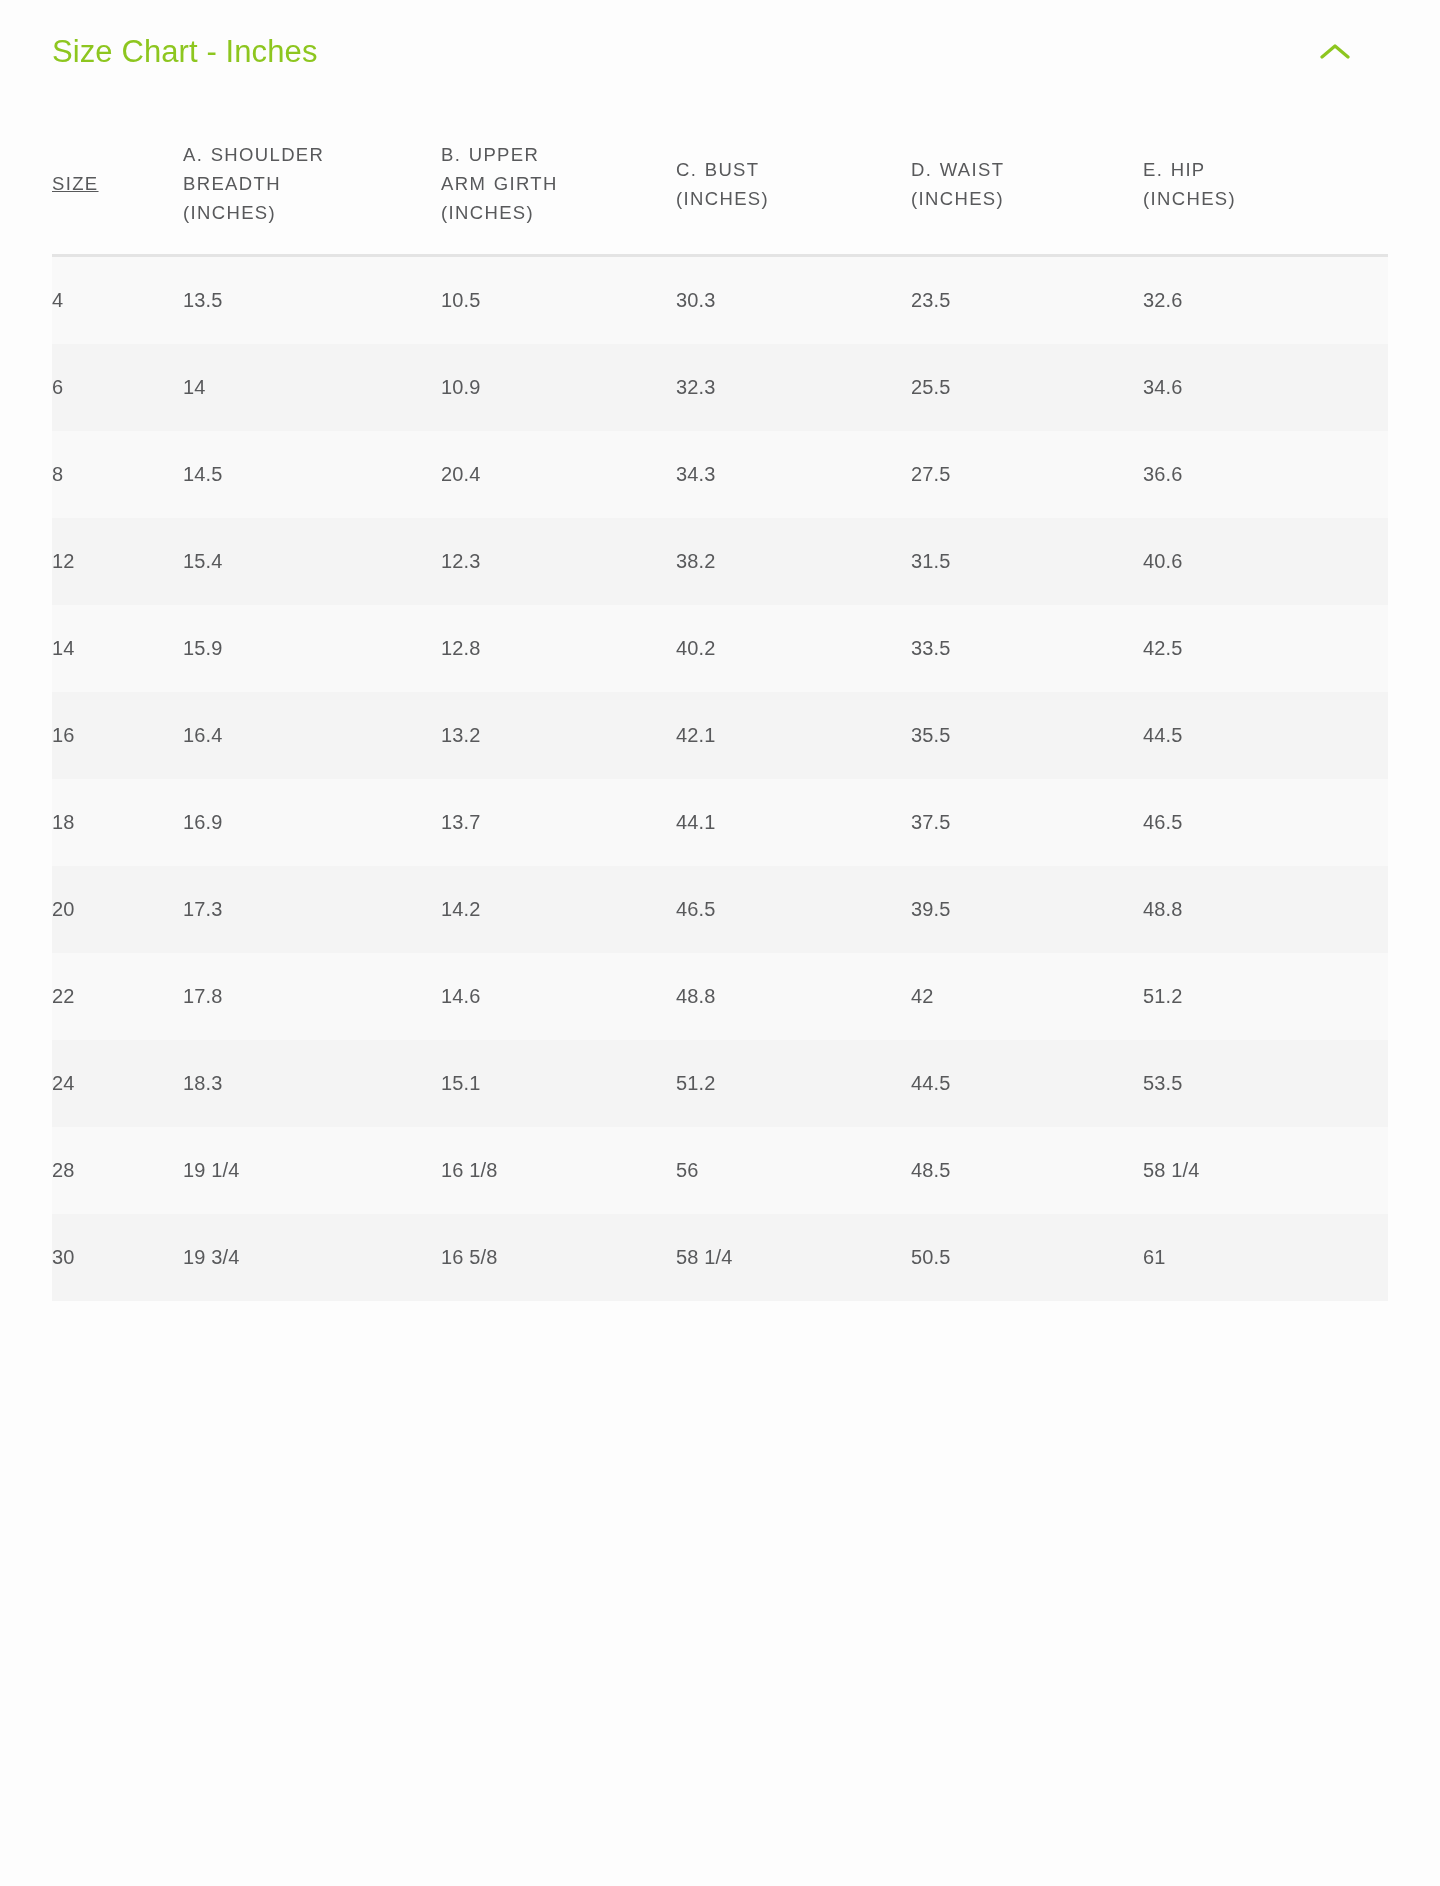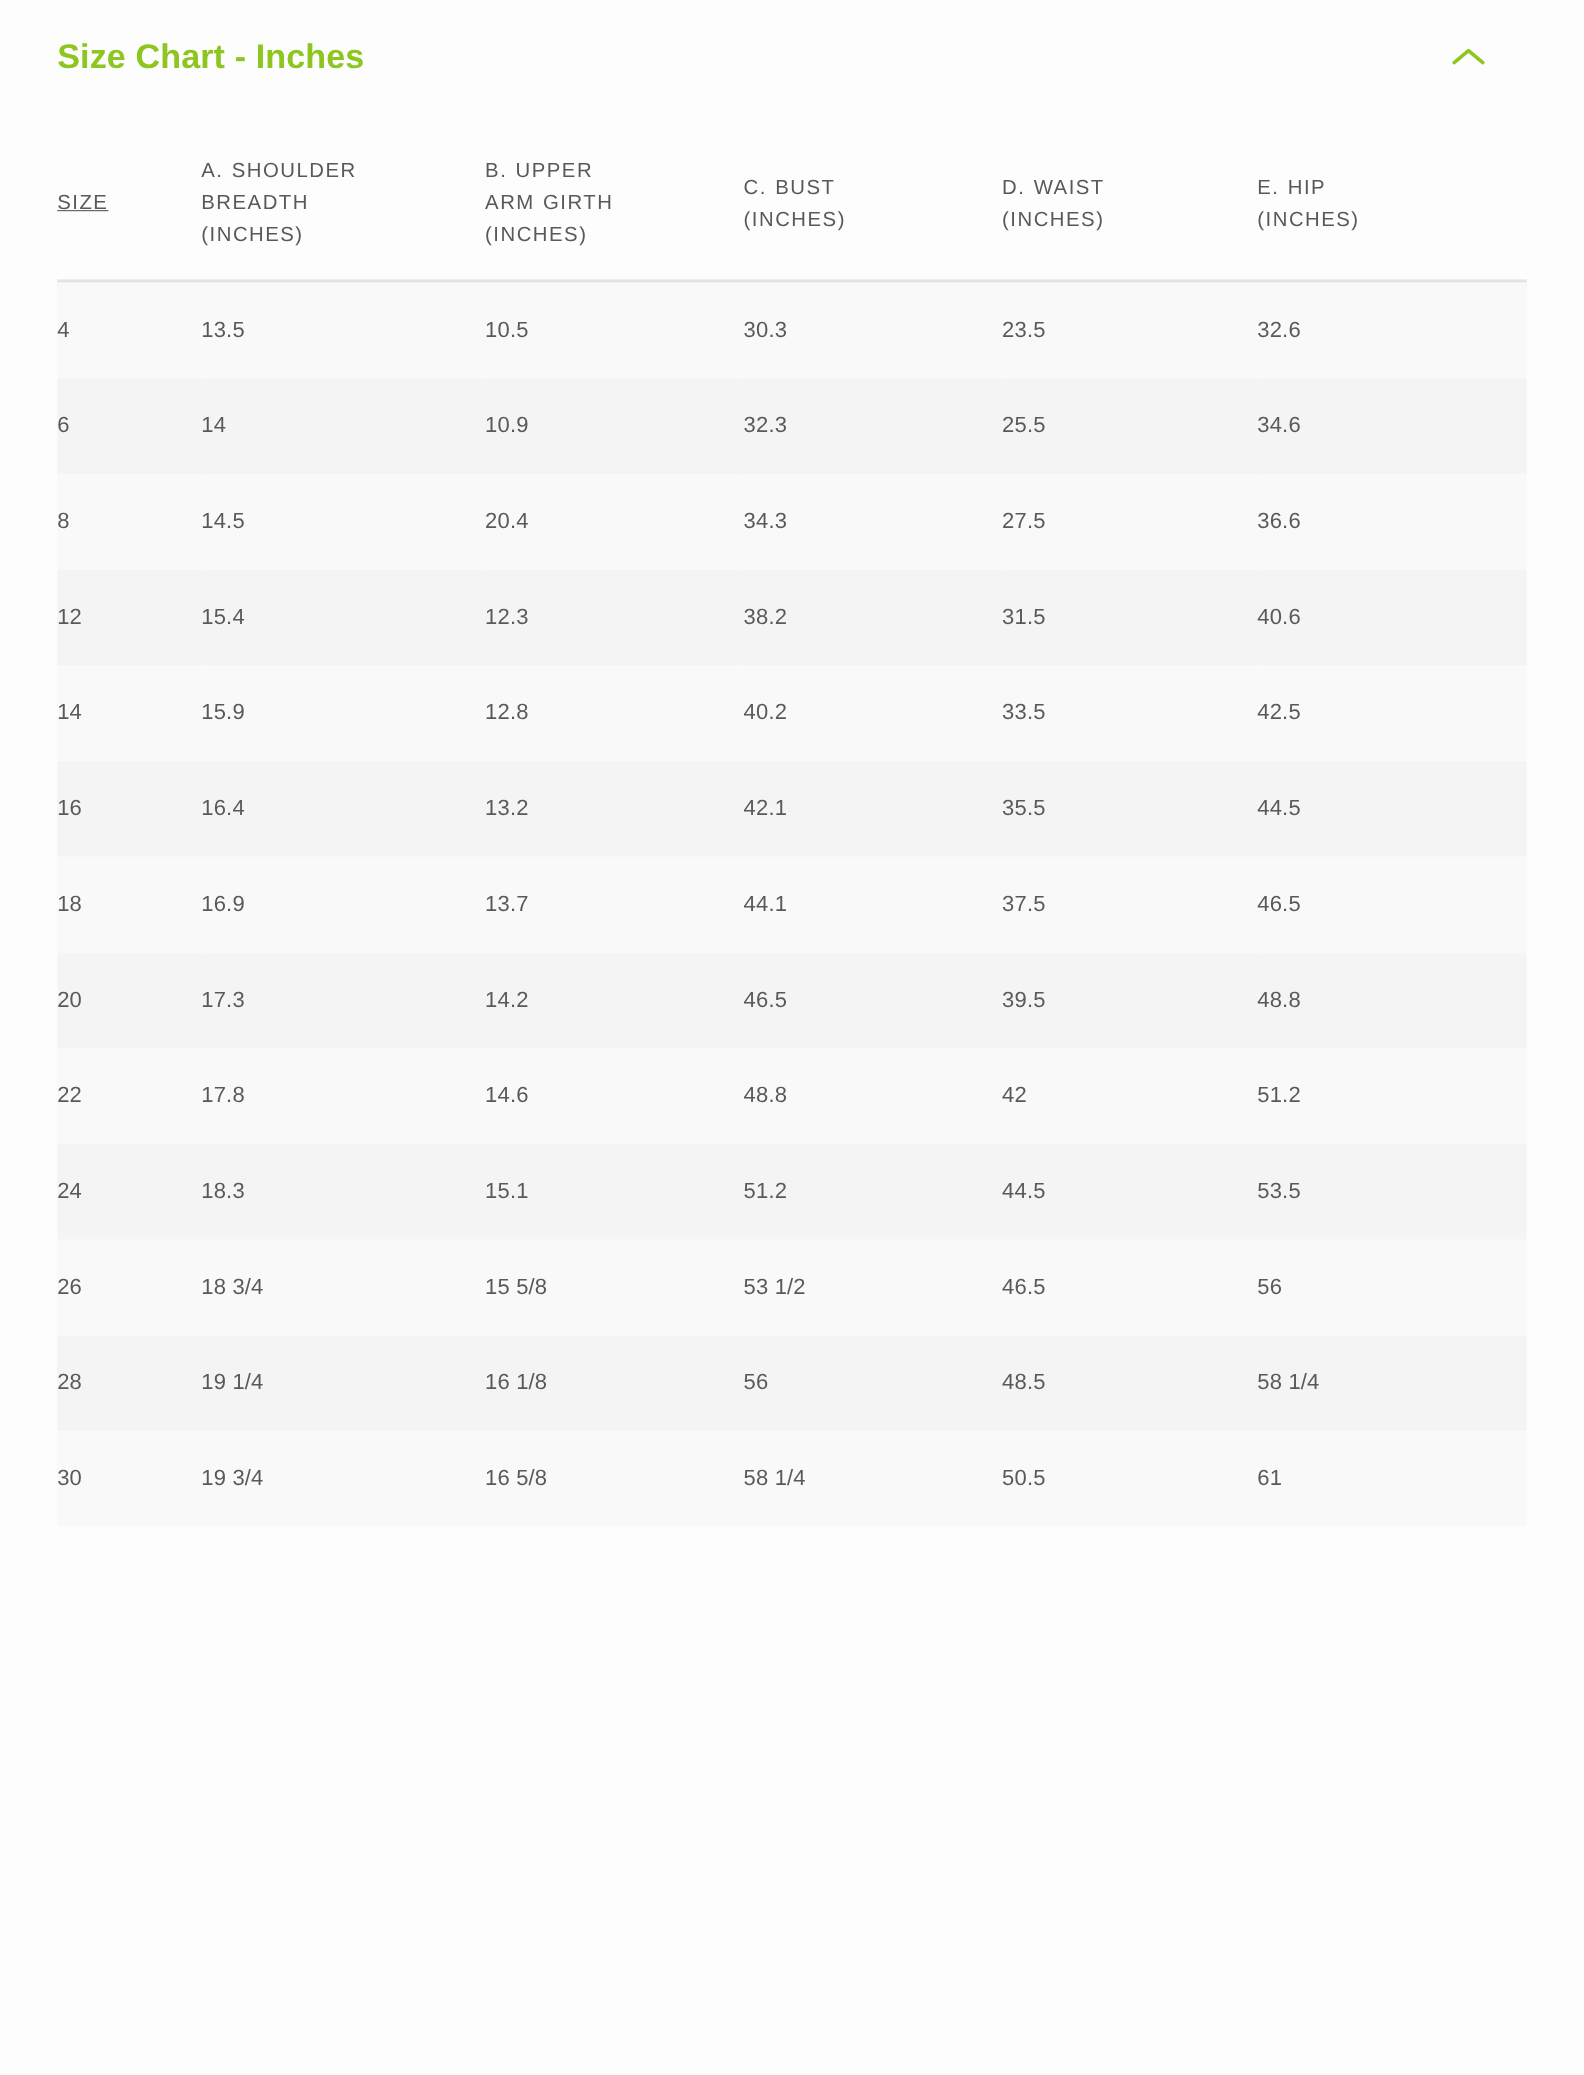--- a/index.html
+++ b/index.html
@@ -27,21 +27,21 @@
     padding: 0 52px;
     display: flex;
     align-items: center;
     justify-content: space-between;
     background: #fdfdfd;
     cursor: pointer;
   }
 
   .panel-title {
     font-size: 31px;
-    font-weight: 700;
+    font-weight: 400;
     color: #8DC61F;
     letter-spacing: 0.1px;
     line-height: 1.1;
     white-space: nowrap;
   }
 
   .collapse-toggle {
     width: 46px;
     height: 46px;
     display: flex;
@@ -252,28 +252,20 @@
           </tr>
           <tr class="data-row">
             <td>24</td>
             <td>18.3</td>
             <td>15.1</td>
             <td>51.2</td>
             <td>44.5</td>
             <td>53.5</td>
           </tr>
           <tr class="data-row">
-            <td>26</td>
-            <td>18 3/4</td>
-            <td>15 5/8</td>
-            <td>53 1/2</td>
-            <td>46.5</td>
-            <td>56</td>
-          </tr>
-          <tr class="data-row">
             <td>28</td>
             <td>19 1/4</td>
             <td>16 1/8</td>
             <td>56</td>
             <td>48.5</td>
             <td>58 1/4</td>
           </tr>
           <tr class="data-row">
             <td>30</td>
             <td>19 3/4</td>

